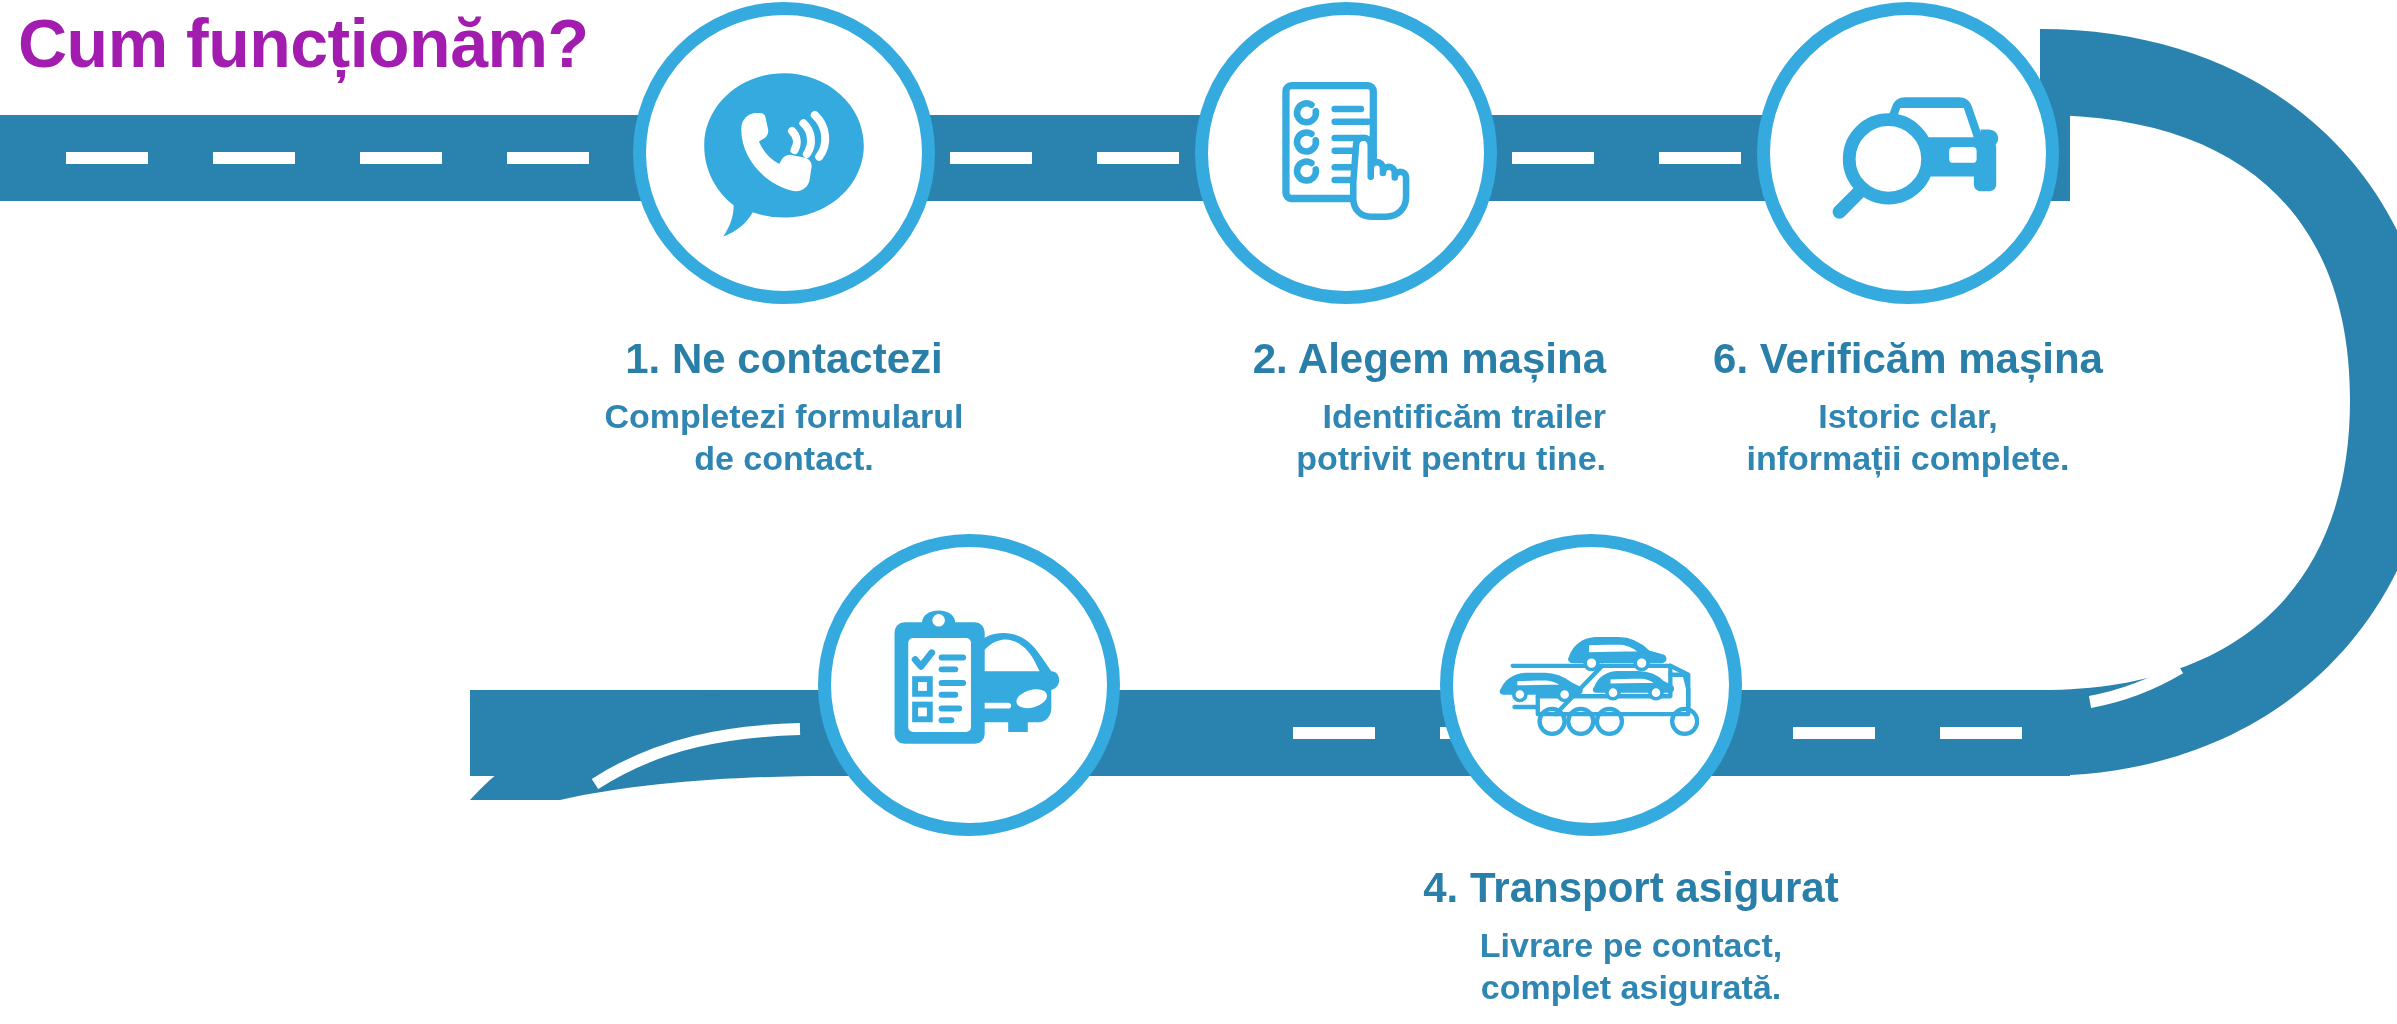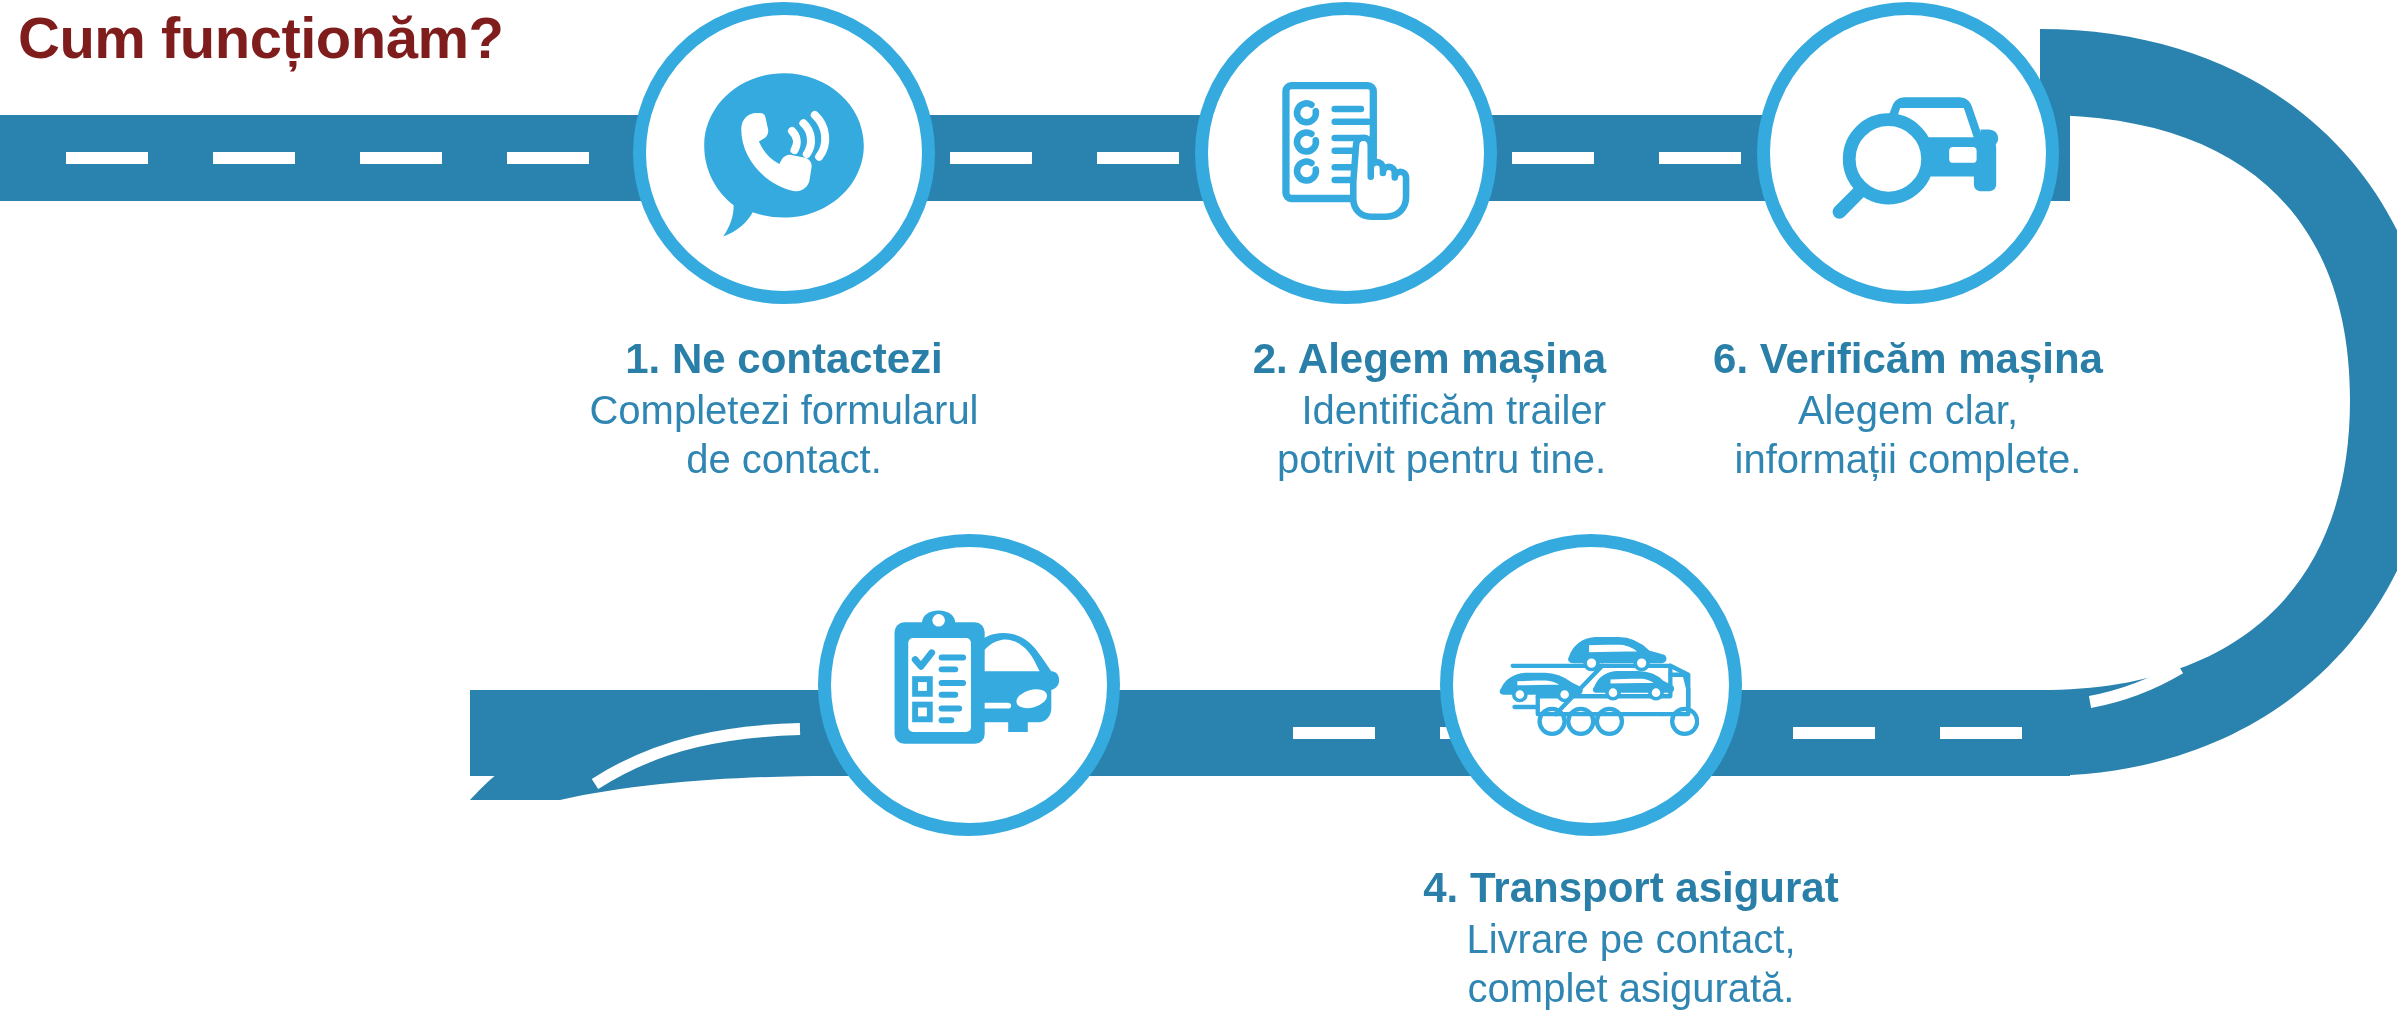--- a/index.html
+++ b/index.html
@@ -19,23 +19,23 @@
     position: absolute;
     left: 0;
     top: 0;
     width: 2397px;
     height: 1024px;
   }
   .page-title {
     position: absolute;
     left: 18px;
     top: 4px;
-    font-size: 58px;
+    font-size: 68px;
     font-weight: bold;
-    color: #7f1d1d;
+    color: #a21caf;
     letter-spacing: -0.5px;
     white-space: nowrap;
     z-index: 40;
   }
   .node {
     position: absolute;
     border-radius: 50%;
     background: #ffffff;
     box-sizing: border-box;
     border: 13px solid #35AADF;
@@ -51,25 +51,25 @@
     z-index: 35;
   }
   .caption-title {
     font-size: 42px;
     font-weight: bold;
     color: #2A7FA8;
     line-height: 1.22;
     white-space: nowrap;
   }
   .caption-body {
-    font-size: 40px;
-    font-weight: 400;
+    font-size: 34px;
+    font-weight: 700;
     color: #3086B3;
     line-height: 1.22;
-    margin-top: 2px;
+    margin-top: 12px;
     white-space: pre-line;
   }
 </style>
 </head>
 <body>
 
 <div id="canvas">
 
   <svg id="road-svg" viewBox="0 0 2397 1024" preserveAspectRatio="none" aria-hidden="true">
     <defs>
@@ -284,21 +284,21 @@
   </div>
 
   <div class="caption" style="left:1086px; top:333px; width:520px;text-align:right;">
     <div class="caption-title">2. Alegem mașina</div>
     <div class="caption-body">Identificăm trailer
 potrivit pentru tine.</div>
   </div>
 
   <div class="caption" style="left:1648px; top:333px; width:520px;">
     <div class="caption-title">6. Verificăm mașina</div>
-    <div class="caption-body">Alegem clar,
+    <div class="caption-body">Istoric clar,
 informații complete.</div>
   </div>
 
 
   <div class="caption" style="left:1351px; top:862px; width:560px;">
     <div class="caption-title">4. Transport asigurat</div>
     <div class="caption-body">Livrare pe contact,
 complet asigurată.</div>
   </div>
 

